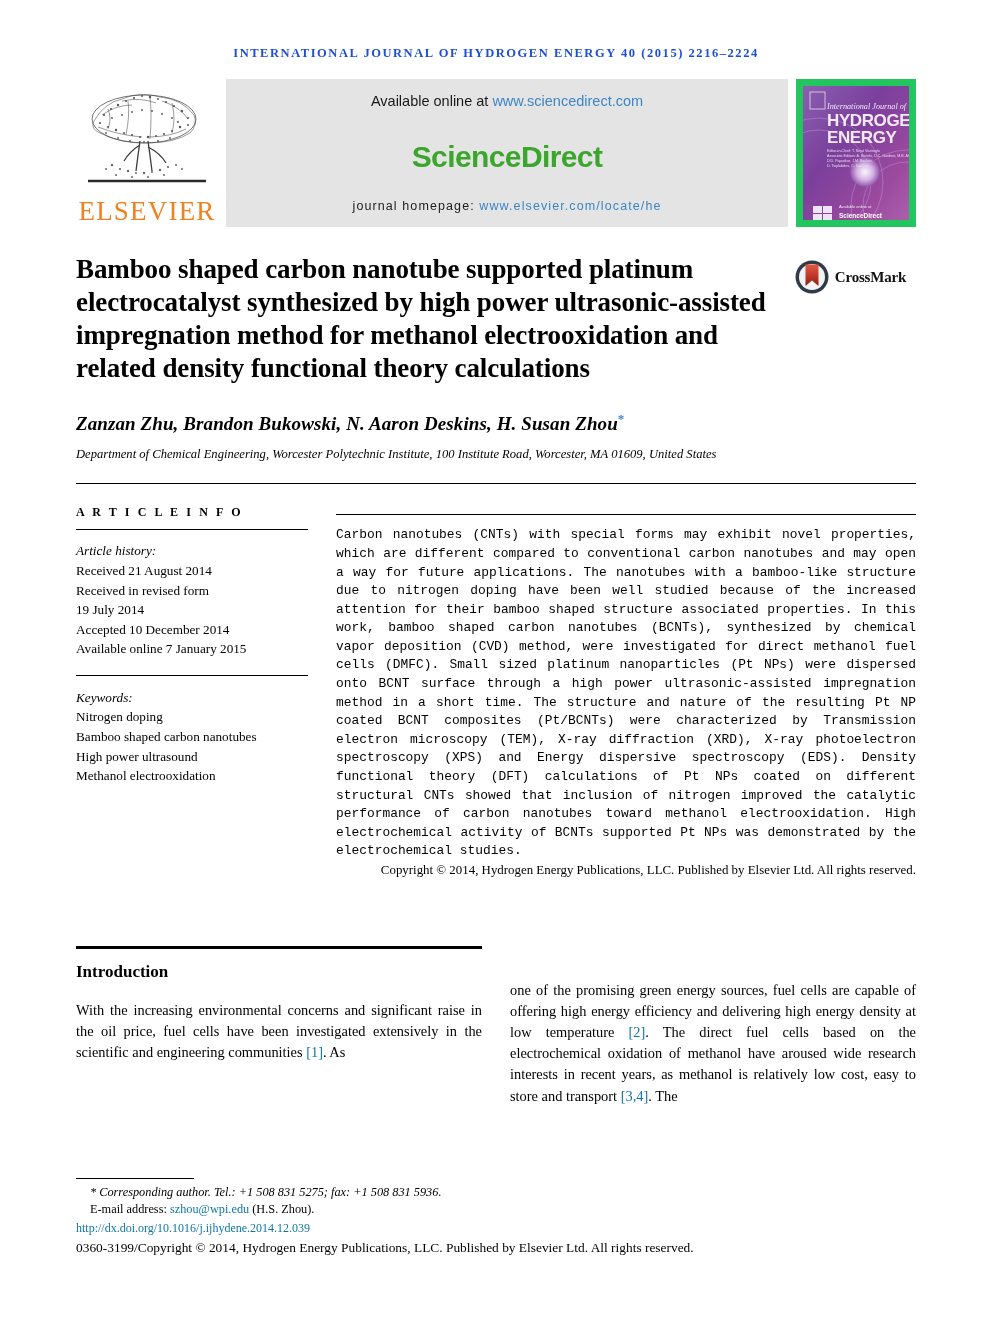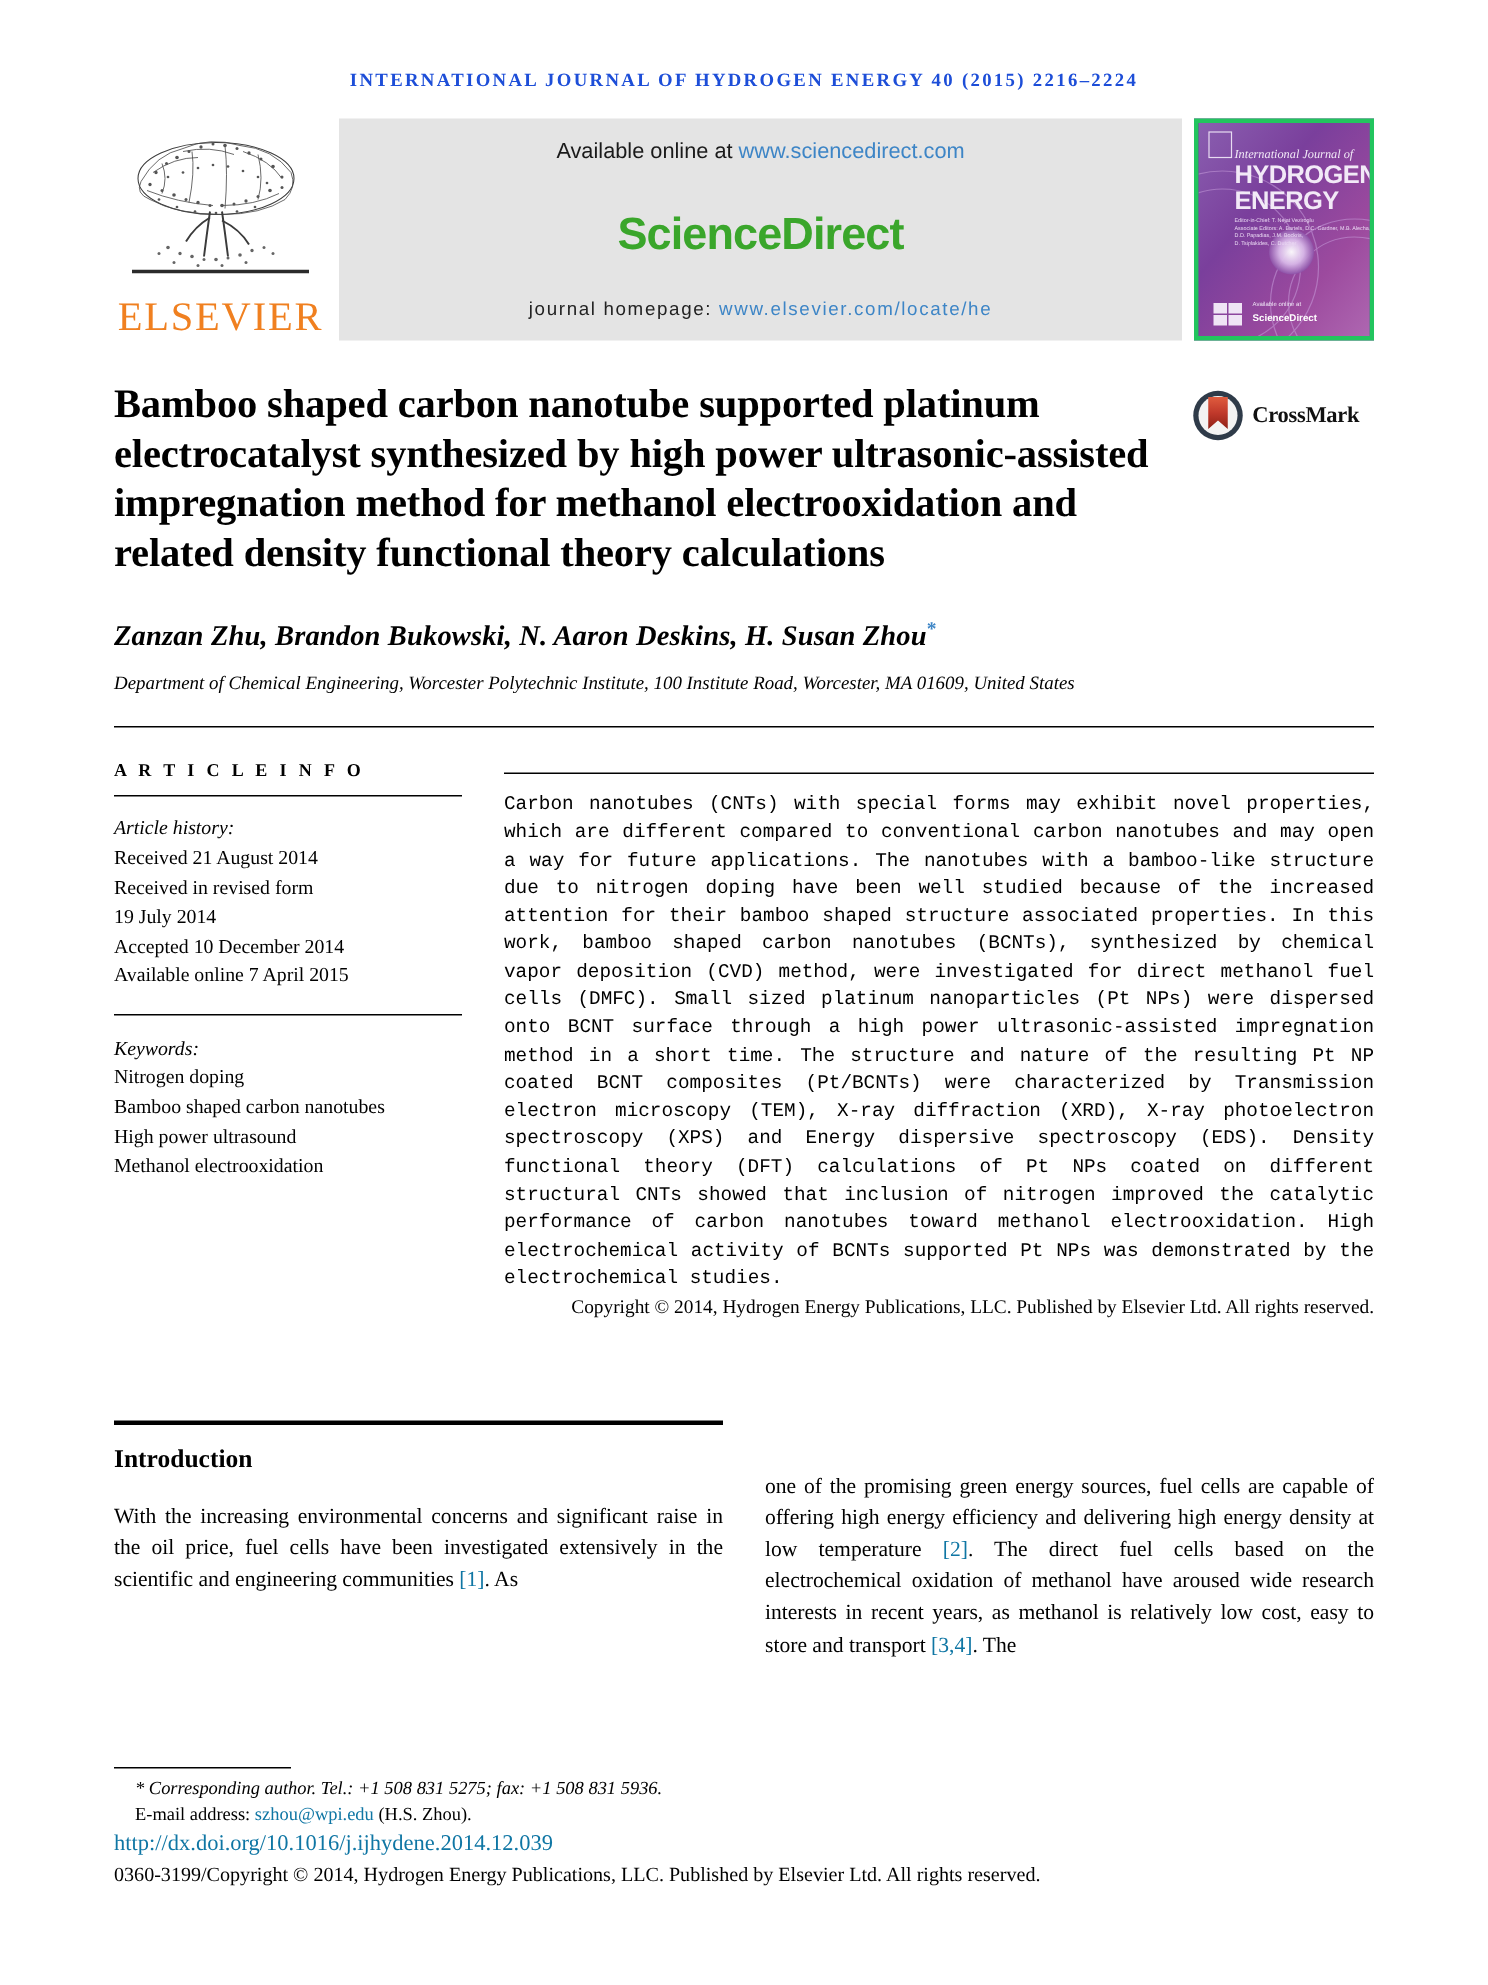--- a/index.html
+++ b/index.html
@@ -84,21 +84,21 @@
   .homepage{
     font-family:"Liberation Sans", sans-serif;
     font-size:12.5px;
     letter-spacing:1.1px;
     color:#222;
   }
   .homepage .lnk{color:#3d85c6;}
   .cover{
     flex:0 0 120px;
     width:120px;
-    border:3px solid #22c55e;
+    border:7px solid #22c55e;
     box-sizing:border-box;
     overflow:hidden;
     position:relative;
     background:#6e3f9e;
   }
 
   
   .title-row{
     display:flex;
     margin-top:26px;
@@ -231,21 +231,21 @@
   }
   .foot-line{
     font-family:"Liberation Serif", serif;
     font-size:12.3px;
     line-height:17.4px;
   }
   .foot-line.it{font-style:italic;}
   .lnk{color:#0f76a4;}
   .doi{
     font-family:"Liberation Serif", serif;
-    font-size:15px;
+    font-size:12px;
     color:#0f76a4;
     margin-top:2px;
   }
   .issn{
     font-family:"Liberation Serif", serif;
     font-size:13.4px;
     margin-top:4px;
   }
   .indent{padding-left:14px;}
 </style>
@@ -438,21 +438,21 @@
 
     <div class="col-info">
       <div class="sec-head">A R T I C L E   I N F O</div>
       <hr class="hr-sec">
       <div class="info-block">
         <div class="lbl">Article history:</div>
         <div>Received 21 August 2014</div>
         <div>Received in revised form</div>
         <div>19 July 2014</div>
         <div>Accepted 10 December 2014</div>
-        <div>Available online 7 April 2015</div>
+        <div>Available online 7 January 2015</div>
       </div>
       <hr class="hr-thin">
       <div class="info-block">
         <div class="lbl">Keywords:</div>
         <div>Nitrogen doping</div>
         <div>Bamboo shaped carbon nanotubes</div>
         <div>High power ultrasound</div>
         <div>Methanol electrooxidation</div>
       </div>
     </div>

